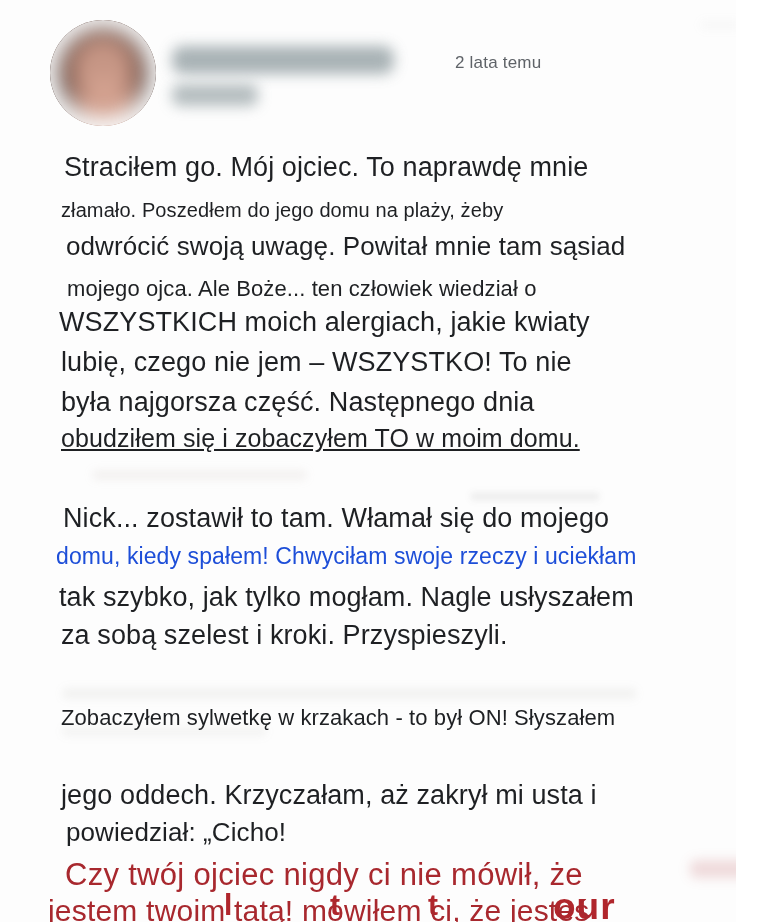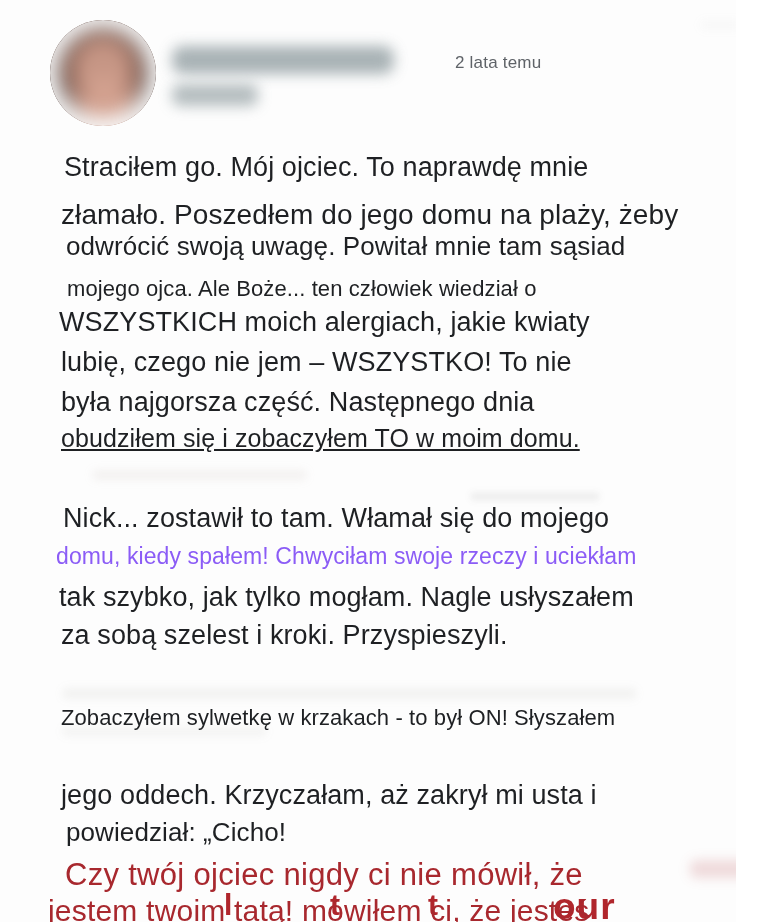--- a/index.html
+++ b/index.html
@@ -63,26 +63,26 @@
     letter-spacing: 0.2px;
   }
 
   
   .line {
     position: absolute;
     white-space: nowrap;
     color: #1e2023;
     letter-spacing: 0.1px;
   }
-  .red-line   { color: #8b5cf6; }
+  .red-line   { color: #1d4ed8; }
   .redblock .line { color: #a8282e; font-weight: 500; }
 
   
   .p1-0 { left: 64px; top: 152px; font-size: 27px; }
-  .p1-1 { left: 61px; top: 199px; font-size: 28px; }
+  .p1-1 { left: 61px; top: 199px; font-size: 20px; }
   .p1-2 { left: 66px; top: 231px; font-size: 26px; }
   .p1-3 { left: 67px; top: 276px; font-size: 22px; }
   .p1-4 { left: 59px; top: 307px; font-size: 27px; }
   .p1-5 { left: 61px; top: 347px; font-size: 27px; }
   .p1-6 { left: 61px; top: 387px; font-size: 27px; }
   .p1-7 { left: 61px; top: 424px; font-size: 25px; text-decoration: underline; }
 
   
   .p2-0 { left: 63px; top: 503px; font-size: 27px; }
   .p2-1 { left: 56px; top: 543px; font-size: 23px; }

